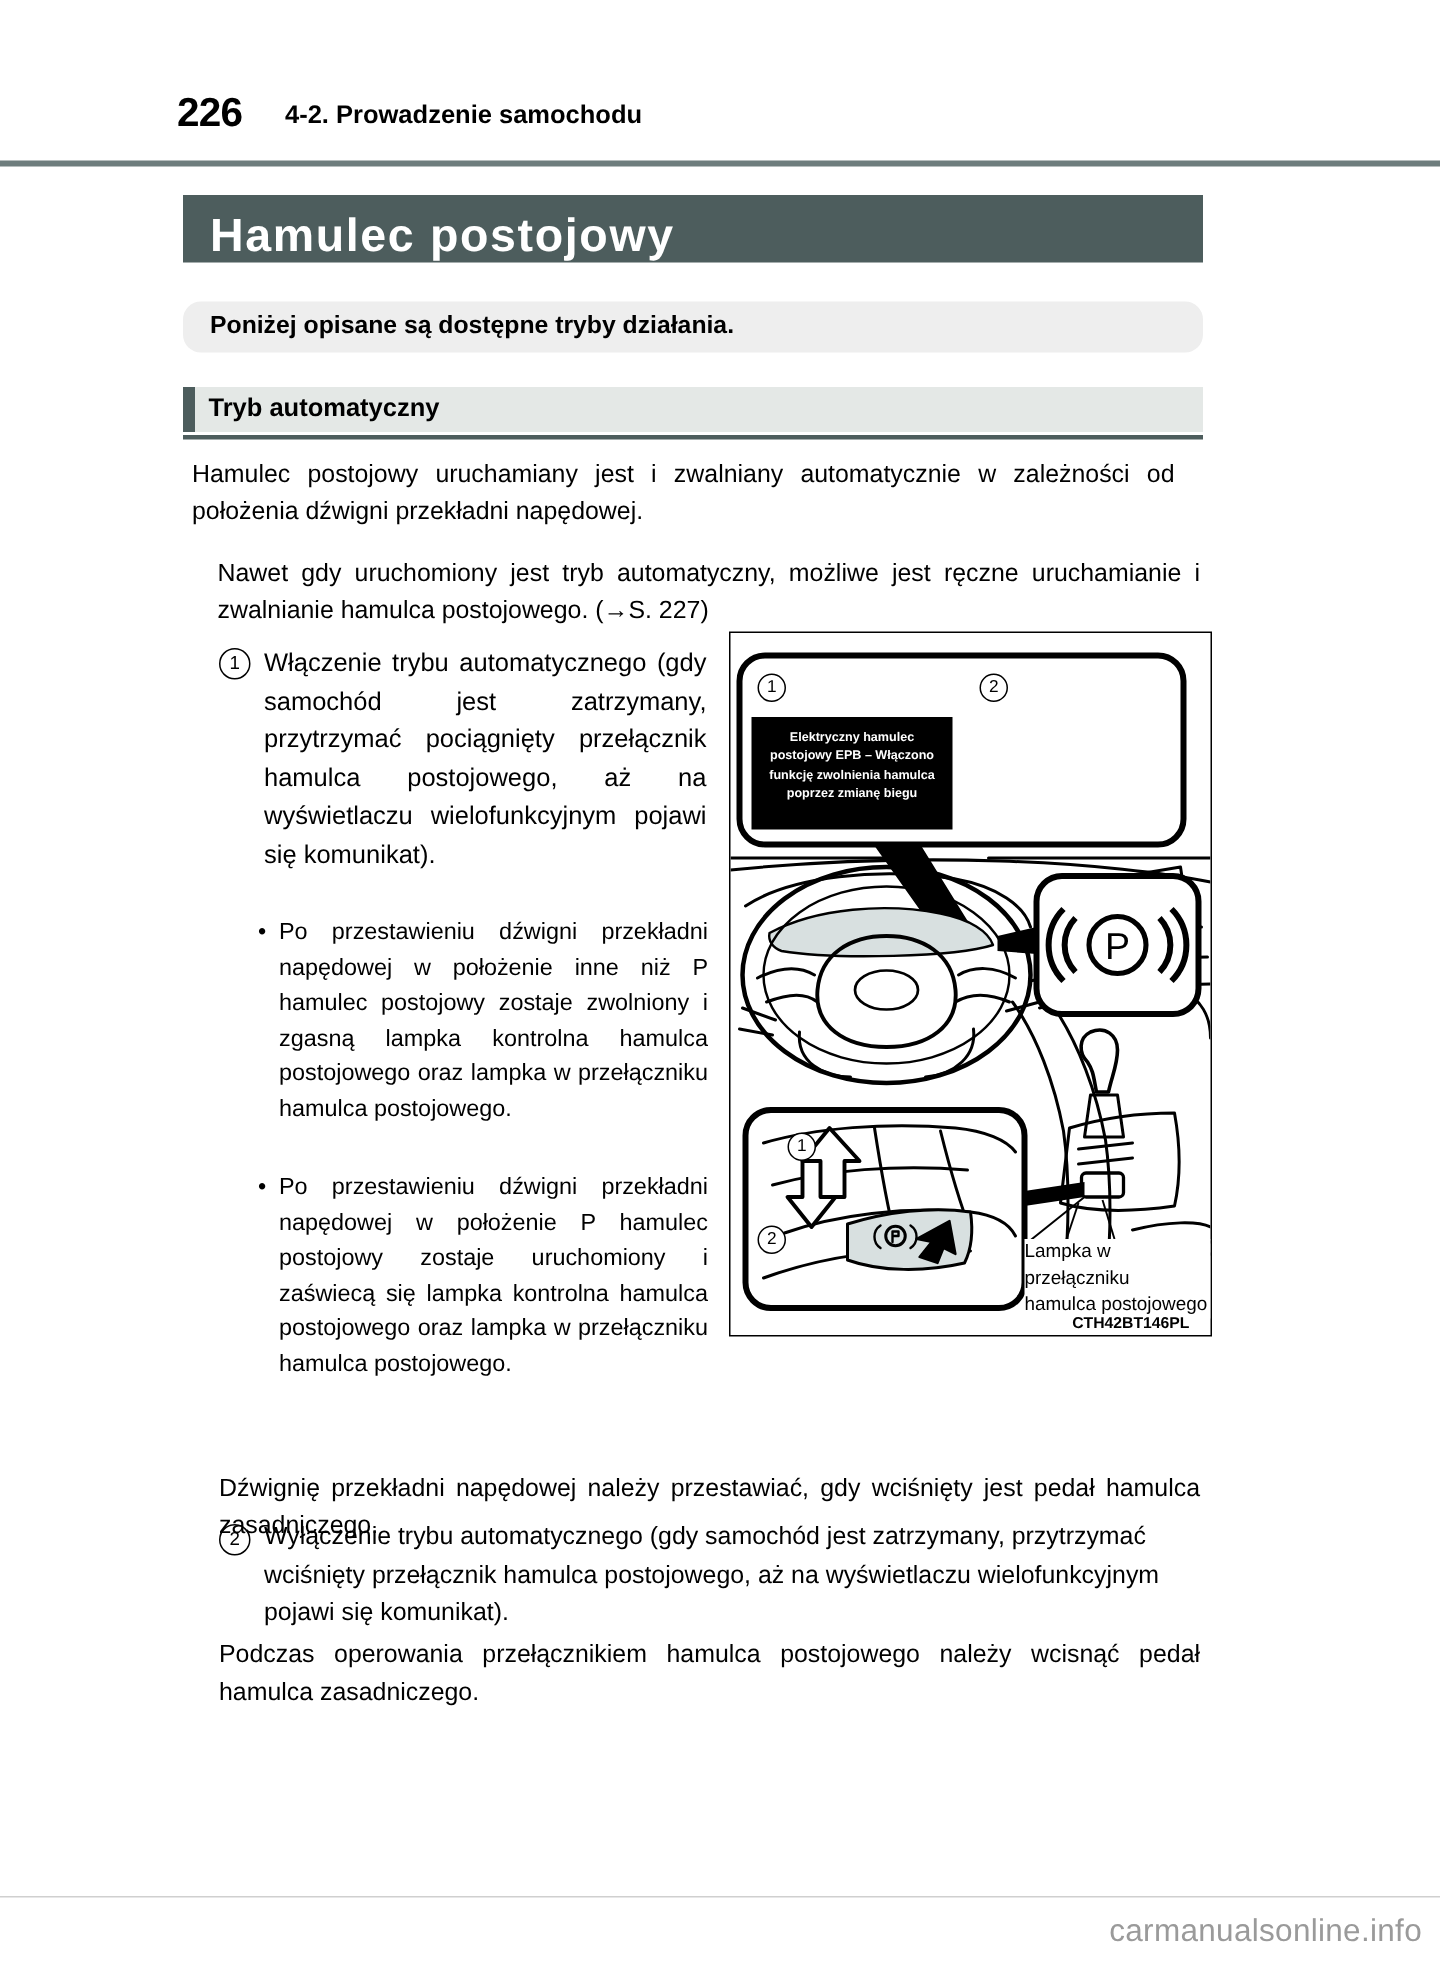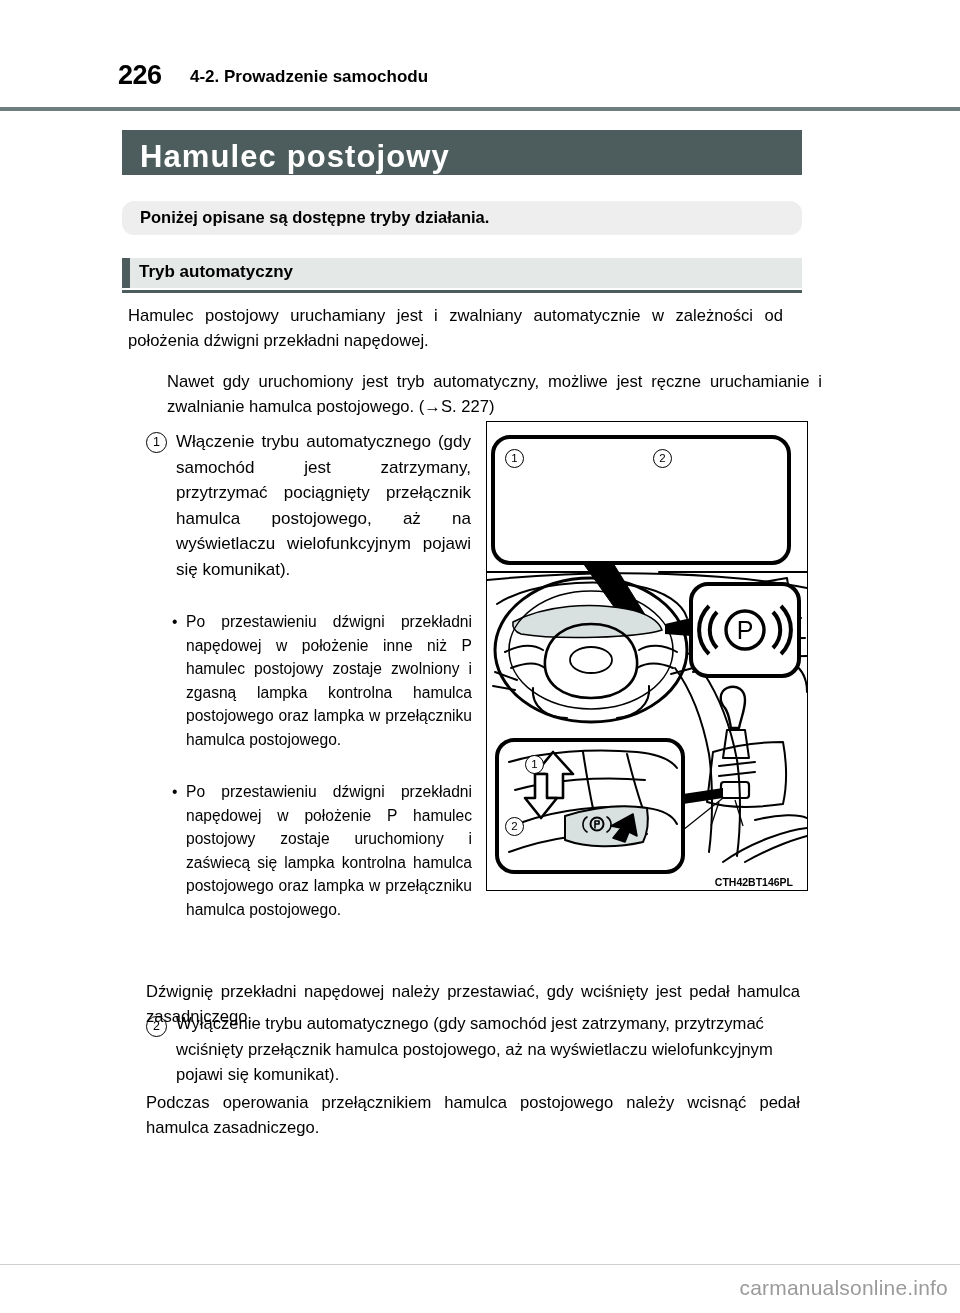--- a/index.html
+++ b/index.html
@@ -120,21 +120,21 @@
   
   .para {
     position: absolute;
     font-size: 16.6px;
     line-height: 25px;
     text-align: justify;
     text-justify: inter-word;
   }
 
   #para-1 { left: 128px; top: 303px; width: 655px; }
-  #para-2 { left: 145px; top: 369px; width: 655px; margin-left: 22px; }
+  #para-2 { left: 145px; top: 369px; width: 655px; }
 
   
   .num-marker {
     position: absolute;
     width: 19px;
     height: 19px;
     border: 1.6px solid #000;
     border-radius: 50%;
     font-size: 12.5px;
     line-height: 18px;
@@ -425,24 +425,29 @@
       <polygon points="196,372 236,366 236,376 196,382"></polygon>
     </g>
 
     <g stroke="#000" stroke-width="1.3" fill="none">
       <path d="M196,408 L236,376"></path>
       <path d="M232,380 L224,404"></path>
       <path d="M248,378 L256,404"></path>
     </g>
   </svg>
 
+  <div class="msg-box" id="msg-box-1">Elektryczny hamulec postojowy EPB – Włączono funkcję zwolnienia hamulca poprzez zmianę biegu</div>
 
   <div class="illus-num" id="illus-num-1">1</div>
   <div class="illus-num" id="illus-num-2">2</div>
   <div class="illus-num" id="illus-num-in-1">1</div>
   <div class="illus-num" id="illus-num-in-2">2</div>
 
+  <div class="callout-label">
+    <div>Lampka w przełączniku</div>
+    <div>hamulca postojowego</div>
+  </div>
 
   <div class="illus-code">CTH42BT146PL</div>
 </div>
 
 <div class="footer-rule"></div>
 <div class="footer-wm">carmanualsonline.info</div>
 
 </body></html>

